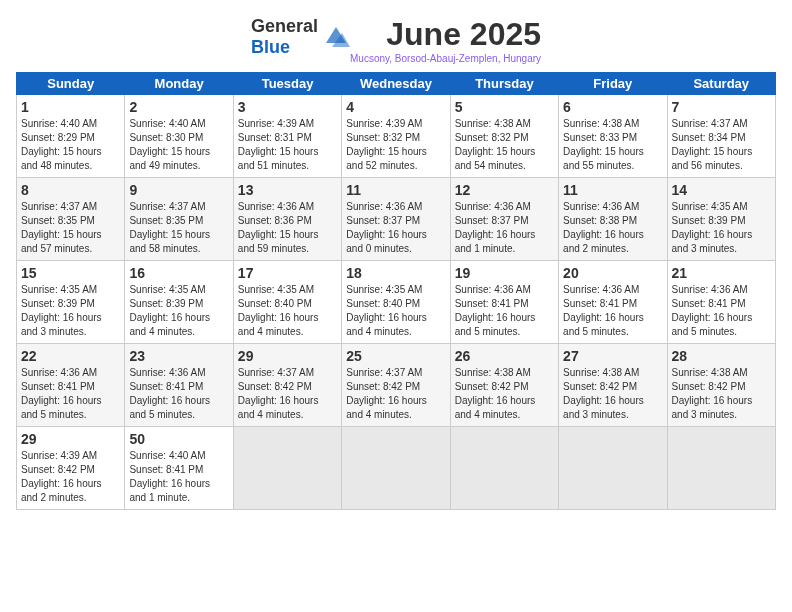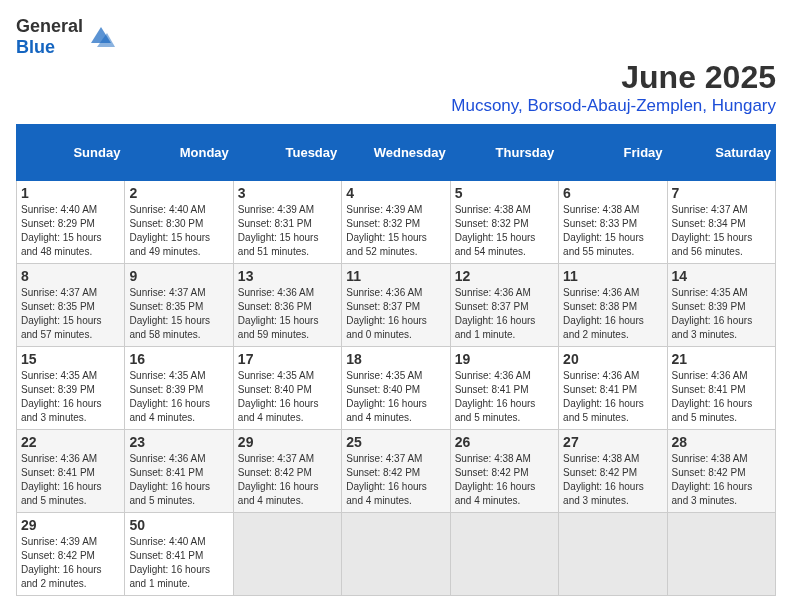--- a/index.html
+++ b/index.html
@@ -5,21 +5,21 @@
     * { box-sizing: border-box; margin: 0; padding: 0; }
     body {
       font-family: Arial, sans-serif;
       background: #fff;
       width: 792px;
       min-height: 612px;
       padding: 16px;
     }
     .header-area {
       display: flex;
-      justify-content: space-between;
+      justify-content: center;
       align-items: flex-start;
       margin-bottom: 8px;
     }
     .logo {
       display: flex;
       align-items: center;
     }
     .logo-text-general {
       font-size: 18px;
       font-weight: bold;
@@ -31,41 +31,40 @@
       color: #1565c0;
       margin-top: 44px;
     }
     .logo-icon {
       width: 28px;
       height: 28px;
       margin-left: 4px;
     }
     .title-area {
       text-align: right;
-      margin-top: 43px;
     }
     .month-title {
       font-size: 32px;
       font-weight: bold;
       color: #333;
     }
     .location-subtitle {
-      font-size: 17px;
-      color: #1d4ed8;
+      font-size: 10px;
+      color: #8b5cf6;
     }
     table {
       width: 100%;
       border-collapse: collapse;
       font-size: 11px;
     }
     thead tr th {
       background-color: #1565c0;
       color: #fff;
-      padding: 20px 4px;
-      text-align: right;
+      padding: 3px 4px;
+      text-align: center;
       font-size: 13px;
       font-weight: bold;
       border: 1px solid #1565c0;
     }
     tbody tr td {
       border: 1px solid #ccc;
       vertical-align: top;
       padding: 4px;
       background: #fff;
       width: calc(100% / 7);

